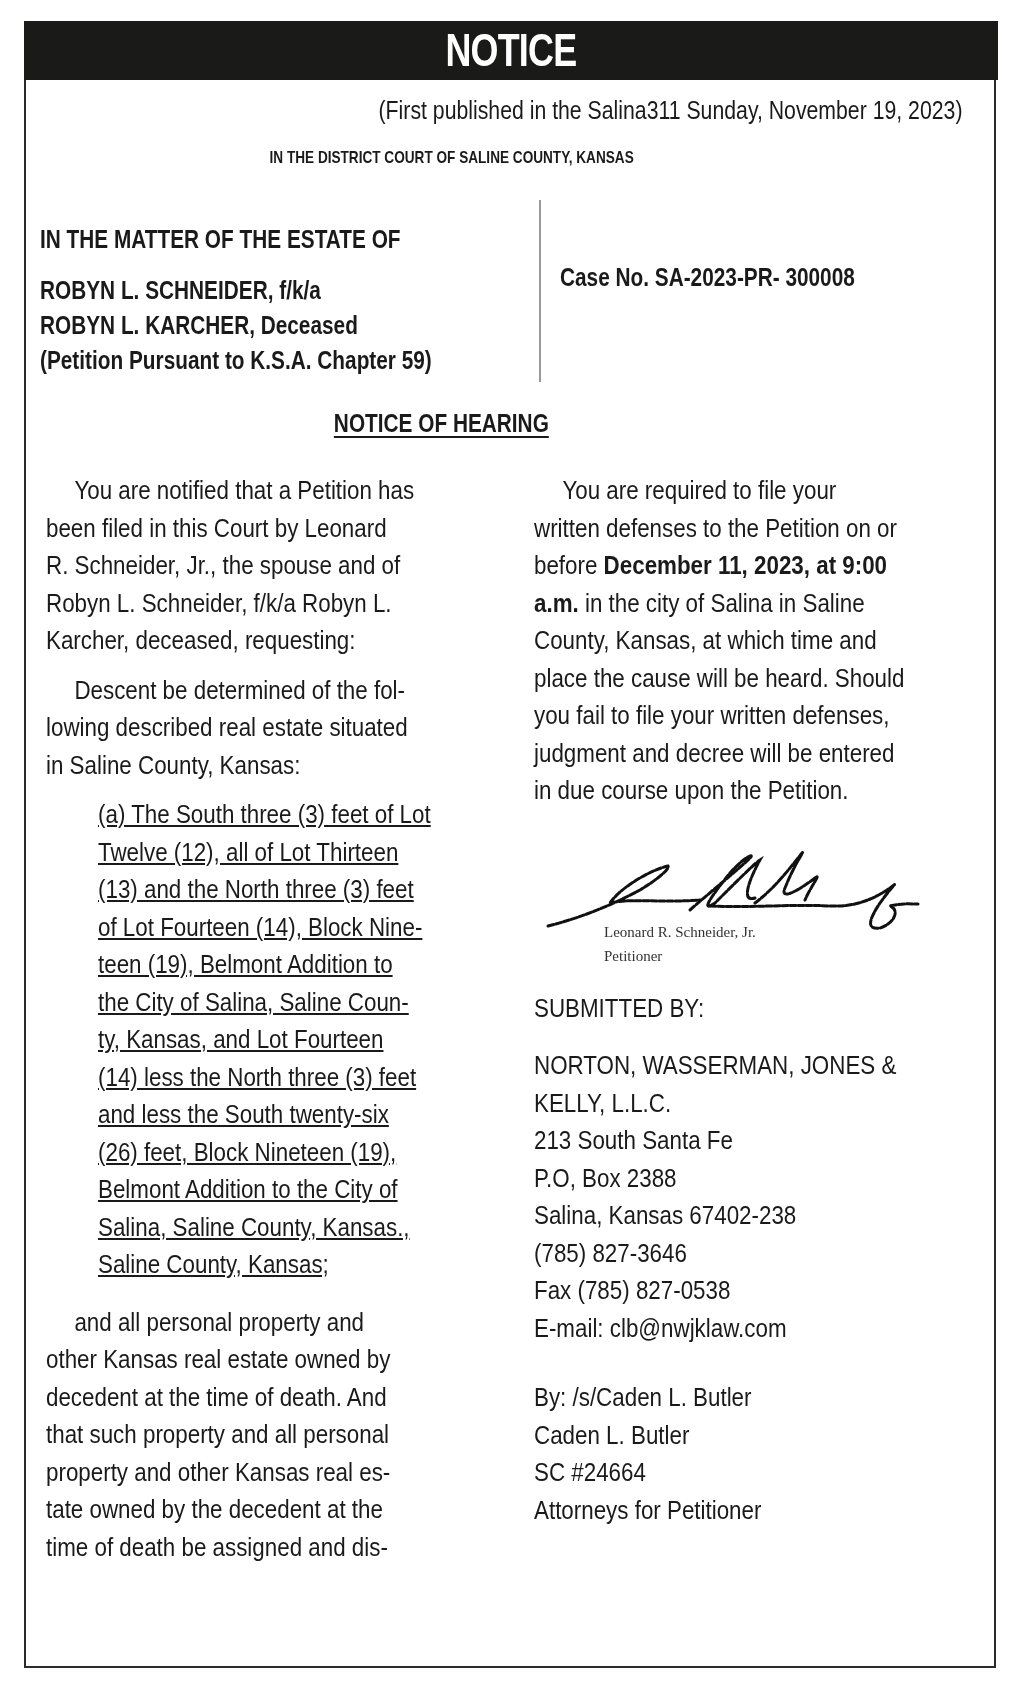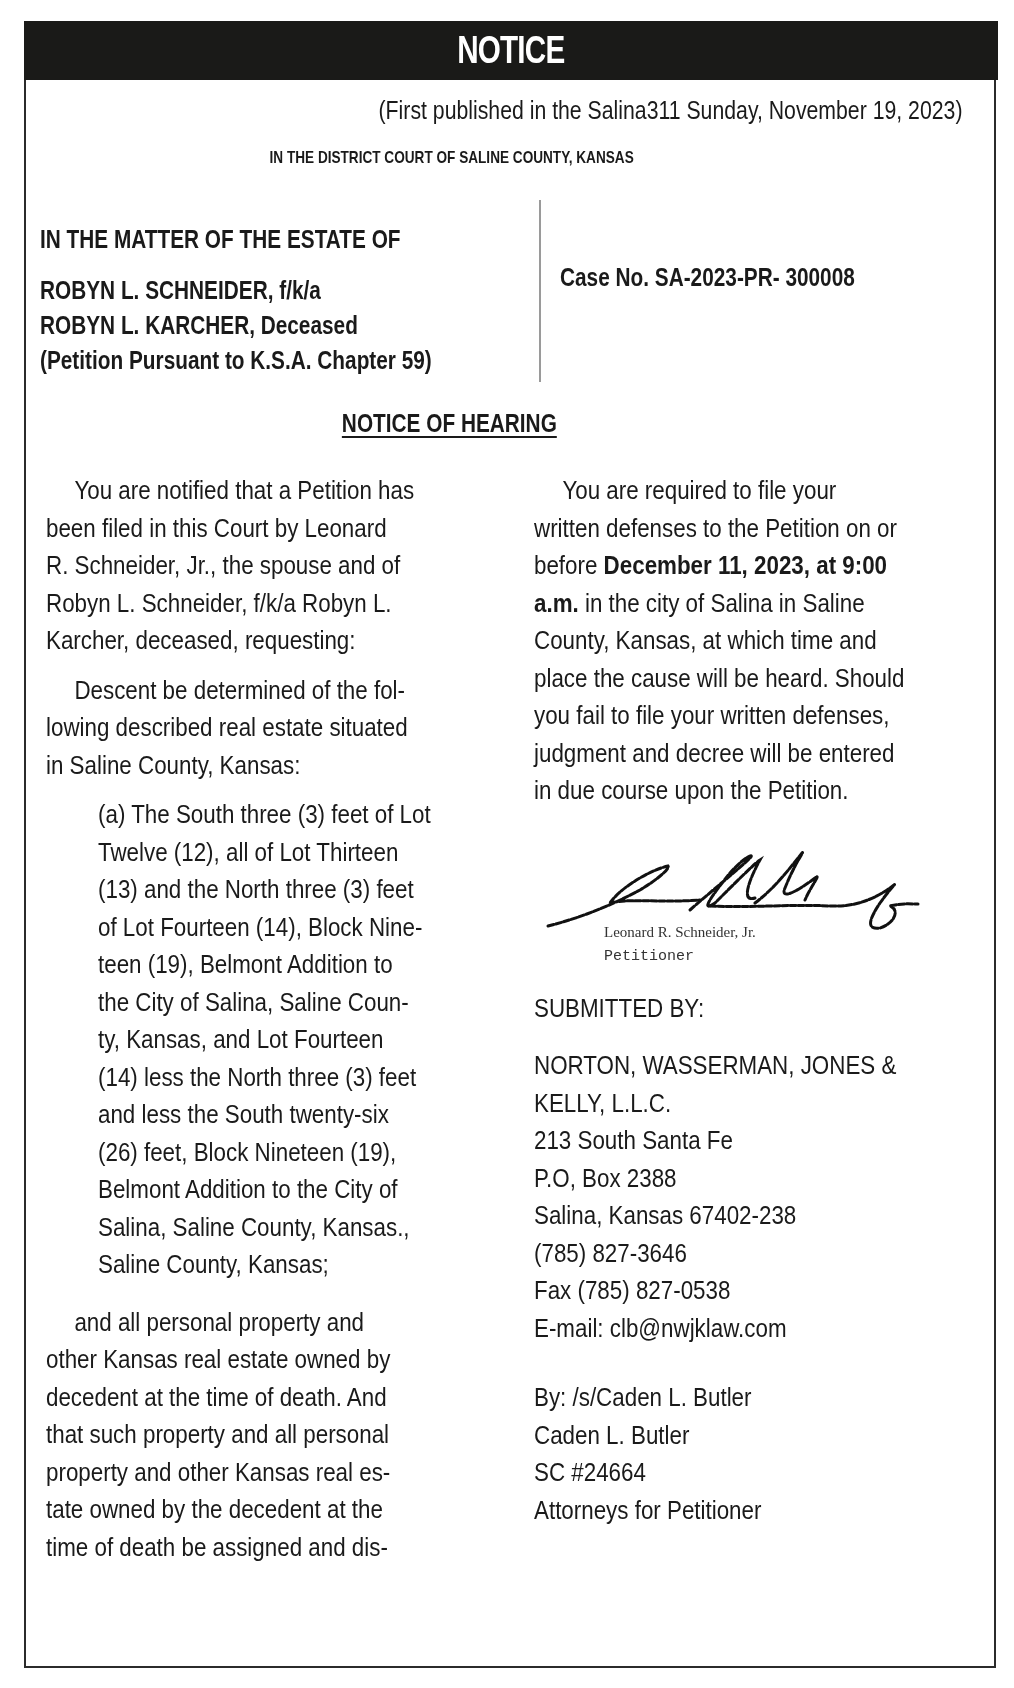--- a/index.html
+++ b/index.html
@@ -5,21 +5,21 @@
     html, body { margin: 0; padding: 0; background: #ffffff; }
     body { width: 1014px; height: 1688px; position: relative; overflow: hidden; color: #1a1a1a; }
     .notice {
       position: absolute; left: 24px; top: 21px; width: 972px; height: 1647px;
       border: 2px solid #2b2b2b; border-top: none; box-sizing: border-box;
     }
     .banner {
       position: absolute; left: 24px; top: 21px; width: 974px; height: 59px;
       background: #1a1a18; color: #ffffff; text-align: center;
       font-family: "Liberation Sans", sans-serif; font-weight: bold;
-      font-size: 38px; line-height: 59px; letter-spacing: -1px;
+      font-size: 46px; line-height: 59px; letter-spacing: -1px;
       transform-origin: center;
     }
     .banner span { display: inline-block; transform: scaleX(0.78); }
     .pub {
       position: absolute; top: 96px; left: 0; width: 1014px; text-align: right;
       font-family: "Liberation Sans", sans-serif; font-size: 25px; color: #1a1a1a;
     }
     .pub span { display: inline-block; transform: scaleX(0.85); }
     .court {
       position: absolute; top: 148px; left: 0; width: 904px; text-align: center;
@@ -32,39 +32,39 @@
     }
     .caption-left div { transform: scaleX(0.8); transform-origin: left center; white-space: nowrap; }
     .caption-left .gap { height: 16px; }
     .divider { position: absolute; left: 539px; top: 200px; width: 2px; height: 182px; background: #9a9a9a; }
     .case-no {
       position: absolute; left: 560px; top: 262px; font-family: "Liberation Sans", sans-serif;
       font-size: 26px; font-weight: bold; white-space: nowrap;
       transform: scaleX(0.8); transform-origin: left center;
     }
     .hearing-title {
-      position: absolute; top: 408px; left: 8px; width: 882px; text-align: center;
+      position: absolute; top: 408px; left: 0; width: 882px; text-align: center;
       font-family: "Liberation Sans", sans-serif; font-size: 26px; font-weight: bold;
     }
     .hearing-title span { display: inline-block; transform: scaleX(0.8); text-decoration: underline; text-decoration-thickness: 2px; text-underline-offset: 4px; }
     .col {
       position: absolute; top: 472px; width: 442px;
       font-family: "Liberation Sans", sans-serif; font-size: 26px; line-height: 37.5px; color: #1a1a1a;
     }
     .col-left { left: 46px; }
     .col-right { left: 534px; width: 442px; }
     .col .line { display: block; white-space: nowrap; transform: scaleX(0.86); transform-origin: left center; width: 116%; }
     .indent { padding-left: 33px; }
-    .block { margin-left: 52px; }
+    .block { margin-left: 52px; text-decoration: underline; }
     .gap-s { height: 12px; }
     .gap-m { height: 20px; }
     .sig { position: relative; height: 130px; margin: 38px 0 0 0; }
     .sig svg { position: absolute; left: 6px; top: 0; }
     .sig-name { position: absolute; left: 70px; top: 66px; font-family: "Liberation Serif", serif; font-size: 15px; color: #333; }
-    .sig-role { position: absolute; left: 70px; top: 90px; font-family: Liberation Mono, monospace; font-size: 15px; color: #333; }
+    .sig-role { position: absolute; left: 70px; top: 90px; font-family: Liberation Serif, serif; font-size: 15px; color: #333; }
     b { font-weight: bold; }
   </style>
 </head>
 <body>
 
 <div class="notice"></div>
 
 <div class="banner">
   <span>NOTICE</span>
 </div>

